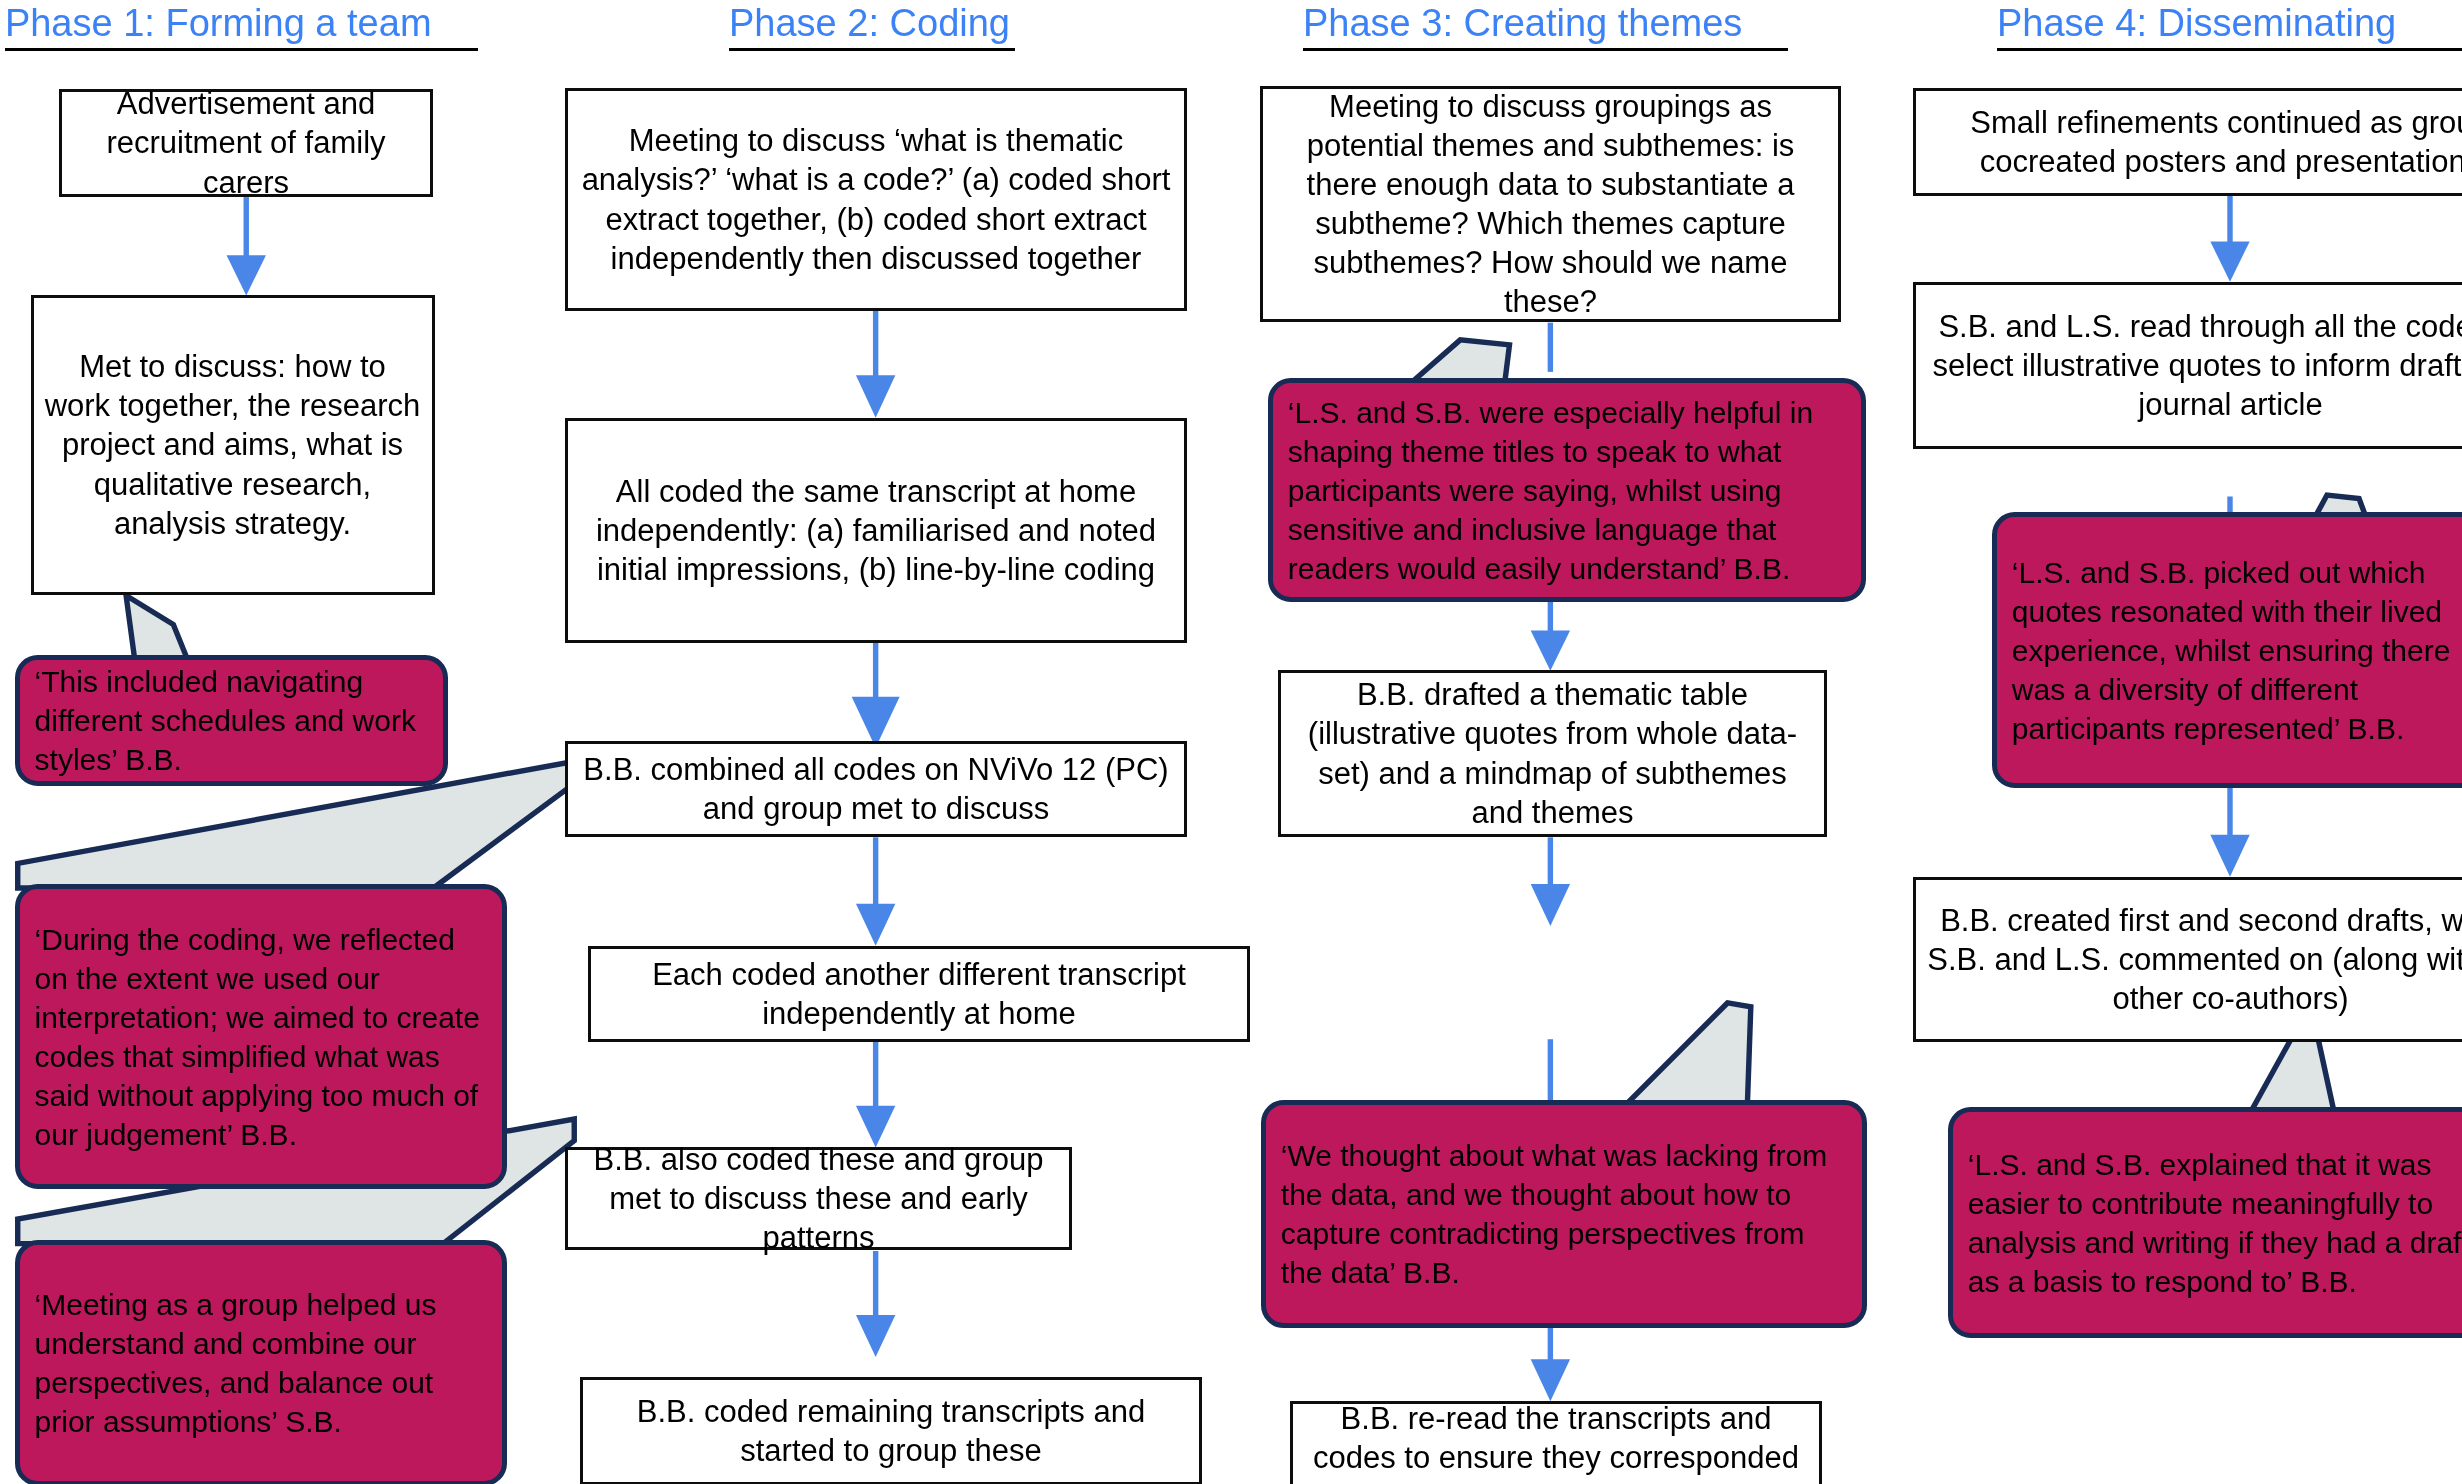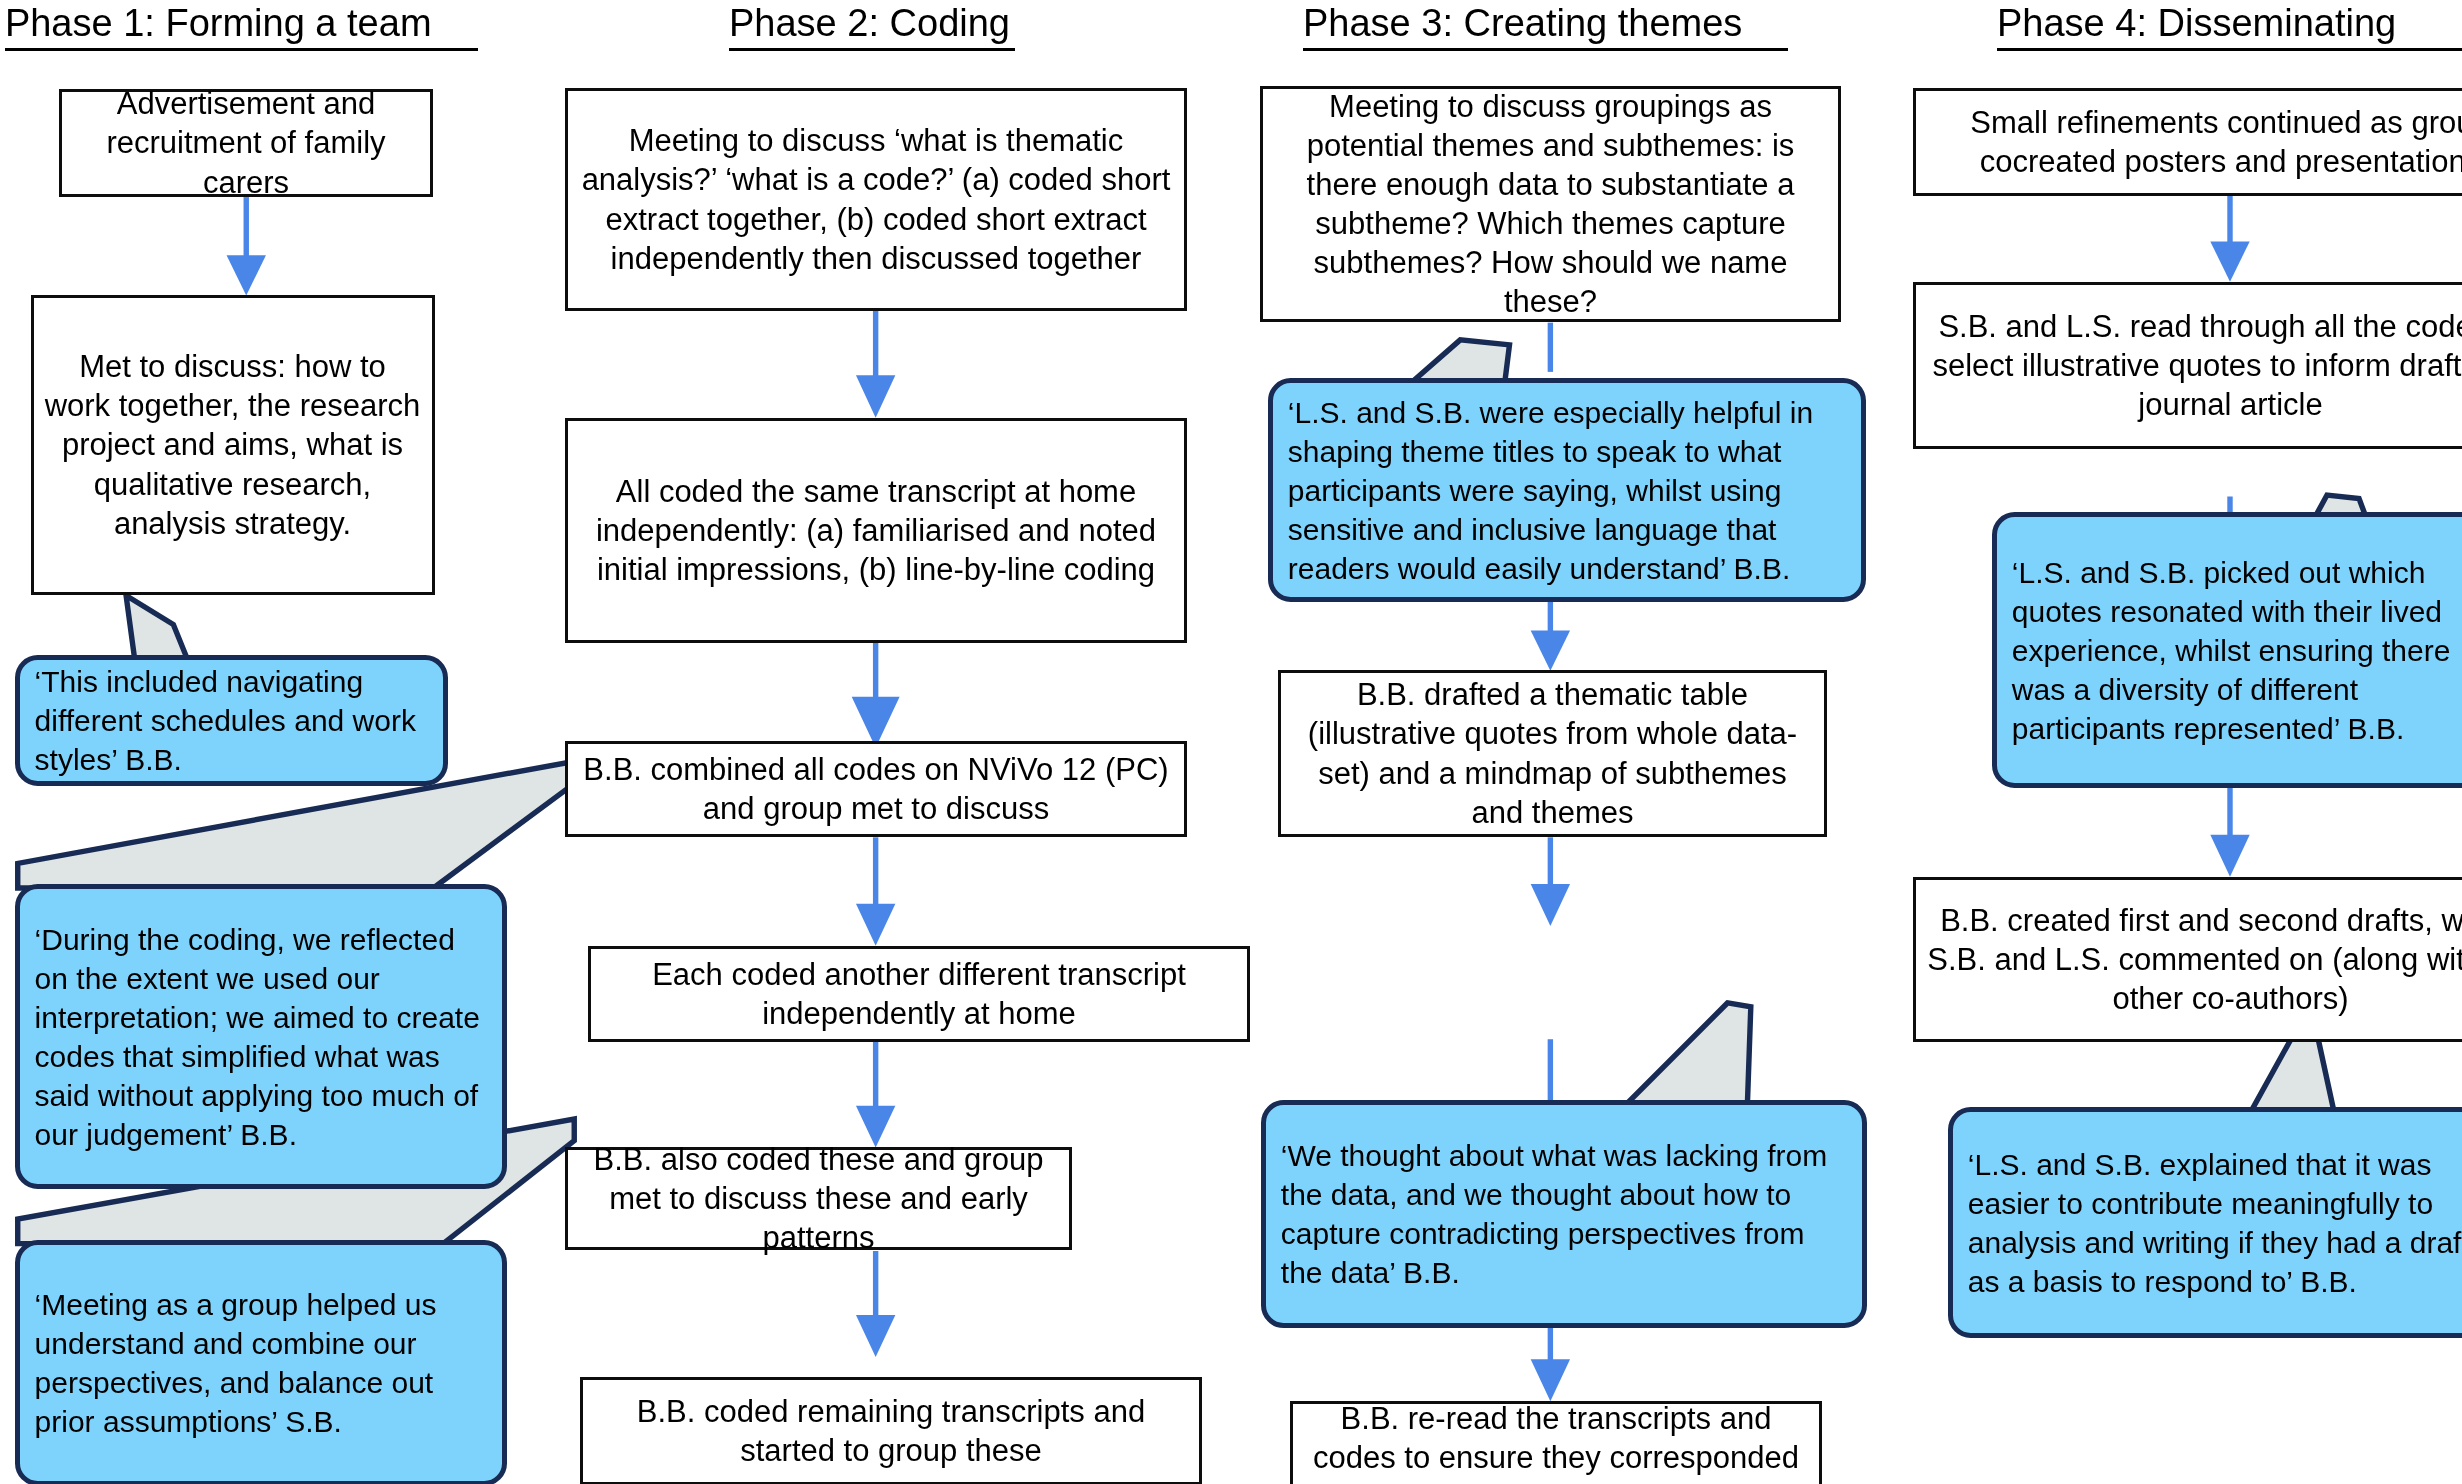--- a/index.html
+++ b/index.html
@@ -11,21 +11,21 @@
     color:#000;
   }
   #stage{position:absolute; left:0; top:0; width:2558px; height:1485px;}
 
   
   .phase-title{
     position:absolute;
     font-size:38px;
     line-height:1.05;
     white-space:nowrap;
-    color:#000000;
+    color:#3b82f6;
     border-bottom:3px solid #000;
     padding-bottom:3.9px;
   }
 
   
   .node{
     position:absolute;
     box-sizing:border-box;
     border:3.4px solid #0d0d0d;
     background:#ffffff;
@@ -38,21 +38,21 @@
     padding:7.9px 10.8px;
     color:#000;
   }
   .node span{display:block;width:100%;}
 
   
   .callout{
     position:absolute;
     box-sizing:border-box;
     border:5.4px solid #172B54;
-    background:#7dd3fc;
+    background:#be185d;
     border-radius:22.7px;
     display:flex;
     align-items:center;
     font-size:30px;
     line-height:1.30;
     padding:10.8px 14.8px;
     text-align:left;
     color:#000;
     z-index:6;
   }

